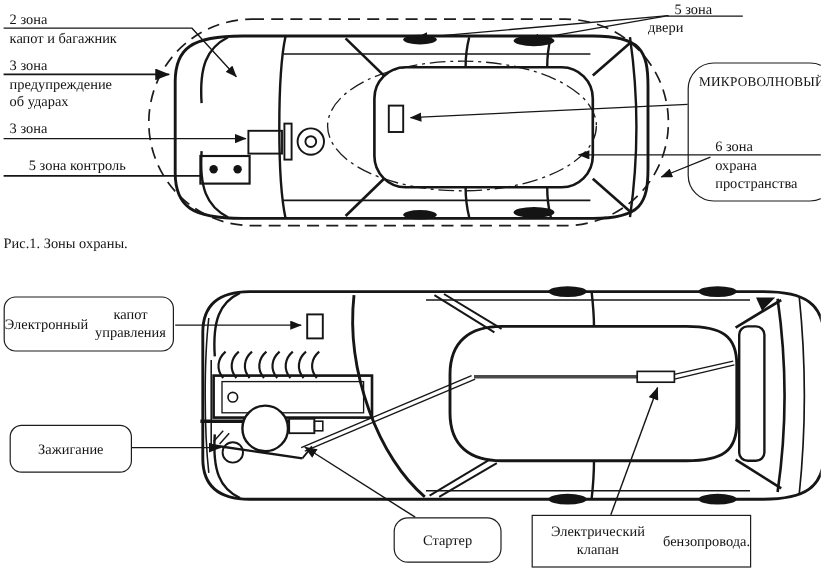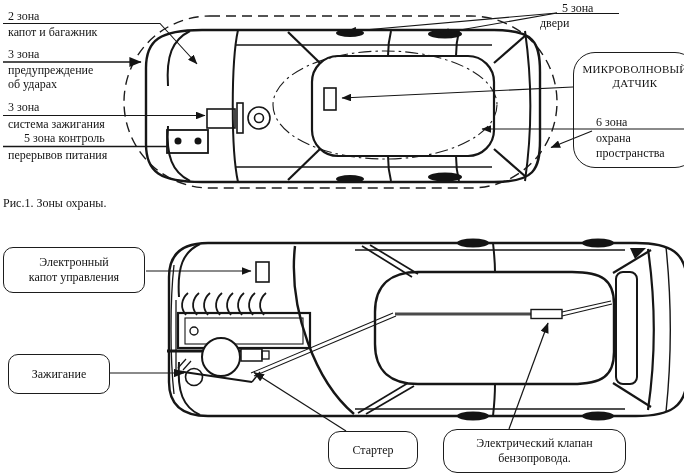--- a/index.html
+++ b/index.html
@@ -4,21 +4,21 @@
 <style>
   html,body{margin:0;padding:0;background:#fff;}
   .page{
     position:relative;width:684px;height:474px;background:#fff;overflow:hidden;
     font-family:"Liberation Serif","DejaVu Serif",serif;color:#141414;
   }
   svg.art{position:absolute;left:0;top:0;z-index:0;}
   .t{position:absolute;z-index:2;font-size:12px;line-height:14px;white-space:nowrap;color:#141414;}
   .cap{font-size:12px;line-height:17px;}
   .box{position:absolute;z-index:1;border:1.4px solid #1d1d1d;background:transparent;box-sizing:border-box;}
-  .rbox{display:flex;flex-direction:column;align-items:center;justify-content:center;text-align:center;
+  .rbox{display:flex;flex-direction:row;align-items:center;justify-content:center;text-align:center;
         font-size:12px;line-height:15px;border-radius:10px;}
   .mvbox{border-radius:22px;}
   .mvtxt{position:absolute;z-index:2;width:124px;left:573px;text-align:center;
          font-size:11px;letter-spacing:.2px;line-height:14px;}
   
   .s{fill:none;stroke:#161616;}
   .dash{fill:none;stroke:#1c1c1c;stroke-width:1.4;stroke-dasharray:10 6;}
   .dashdot{fill:none;stroke:#1c1c1c;stroke-width:1.1;stroke-dasharray:13 4 2.5 4;}
   .ink{fill:#141414;stroke:none;}
 </style>
@@ -165,48 +165,45 @@
   </svg>
 
   <div class="t" style="left:8px;top:9px">2 зона</div>
   <div class="t" style="left:8px;top:25px">капот и багажник</div>
 
   <div class="t" style="left:8px;top:47px">3 зона</div>
   <div class="t" style="left:8px;top:63px">предупреждение</div>
   <div class="t" style="left:8px;top:77px">об ударах</div>
 
   <div class="t" style="left:8px;top:100px">3 зона</div>
-  <div class="t" style="left:8px;top:117px">система зажигания</div>
 
   <div class="t" style="left:24px;top:131px">5 зона контроль</div>
-  <div class="t" style="left:8px;top:148px">перерывов питания</div>
 
   <div class="t" style="left:562px;top:1px">5 зона</div>
   <div class="t" style="left:540px;top:16px">двери</div>
 
   <div class="box mvbox" style="left:573px;top:52px;width:124px;height:116px"></div>
   <div class="mvtxt" style="top:62px">МИКРОВОЛНОВЫЙ</div>
-  <div class="mvtxt" style="top:76px">ДАТЧИК</div>
   <div class="t" style="left:596px;top:115px">6 зона</div>
   <div class="t" style="left:596px;top:131px">охрана</div>
   <div class="t" style="left:596px;top:146px">пространства</div>
 
   <div class="t cap" style="left:3px;top:195px">Рис.1. Зоны охраны.</div>
 
   <div class="box rbox" style="left:3px;top:247px;width:142px;height:46px">
     <div>Электронный</div>
     <div>капот управления</div>
   </div>
 
   <div class="box rbox" style="left:8px;top:354px;width:102px;height:40px">
     <div>Зажигание</div>
   </div>
 
   <div class="box rbox" style="left:328px;top:431px;width:90px;height:38px;border-radius:12px">
     <div>Стартер</div>
   </div>
 
-  <div class="box rbox" style="left:443px;top:429px;width:183px;height:44px;border-radius:14px">
+  <div class="box rbox" style="left:443px;top:429px;width:183px;height:44px;border-radius:0">
     <div>Электрический клапан</div>
     <div>бензопровода.</div>
   </div>
 
 </div>
 
 </body></html>

